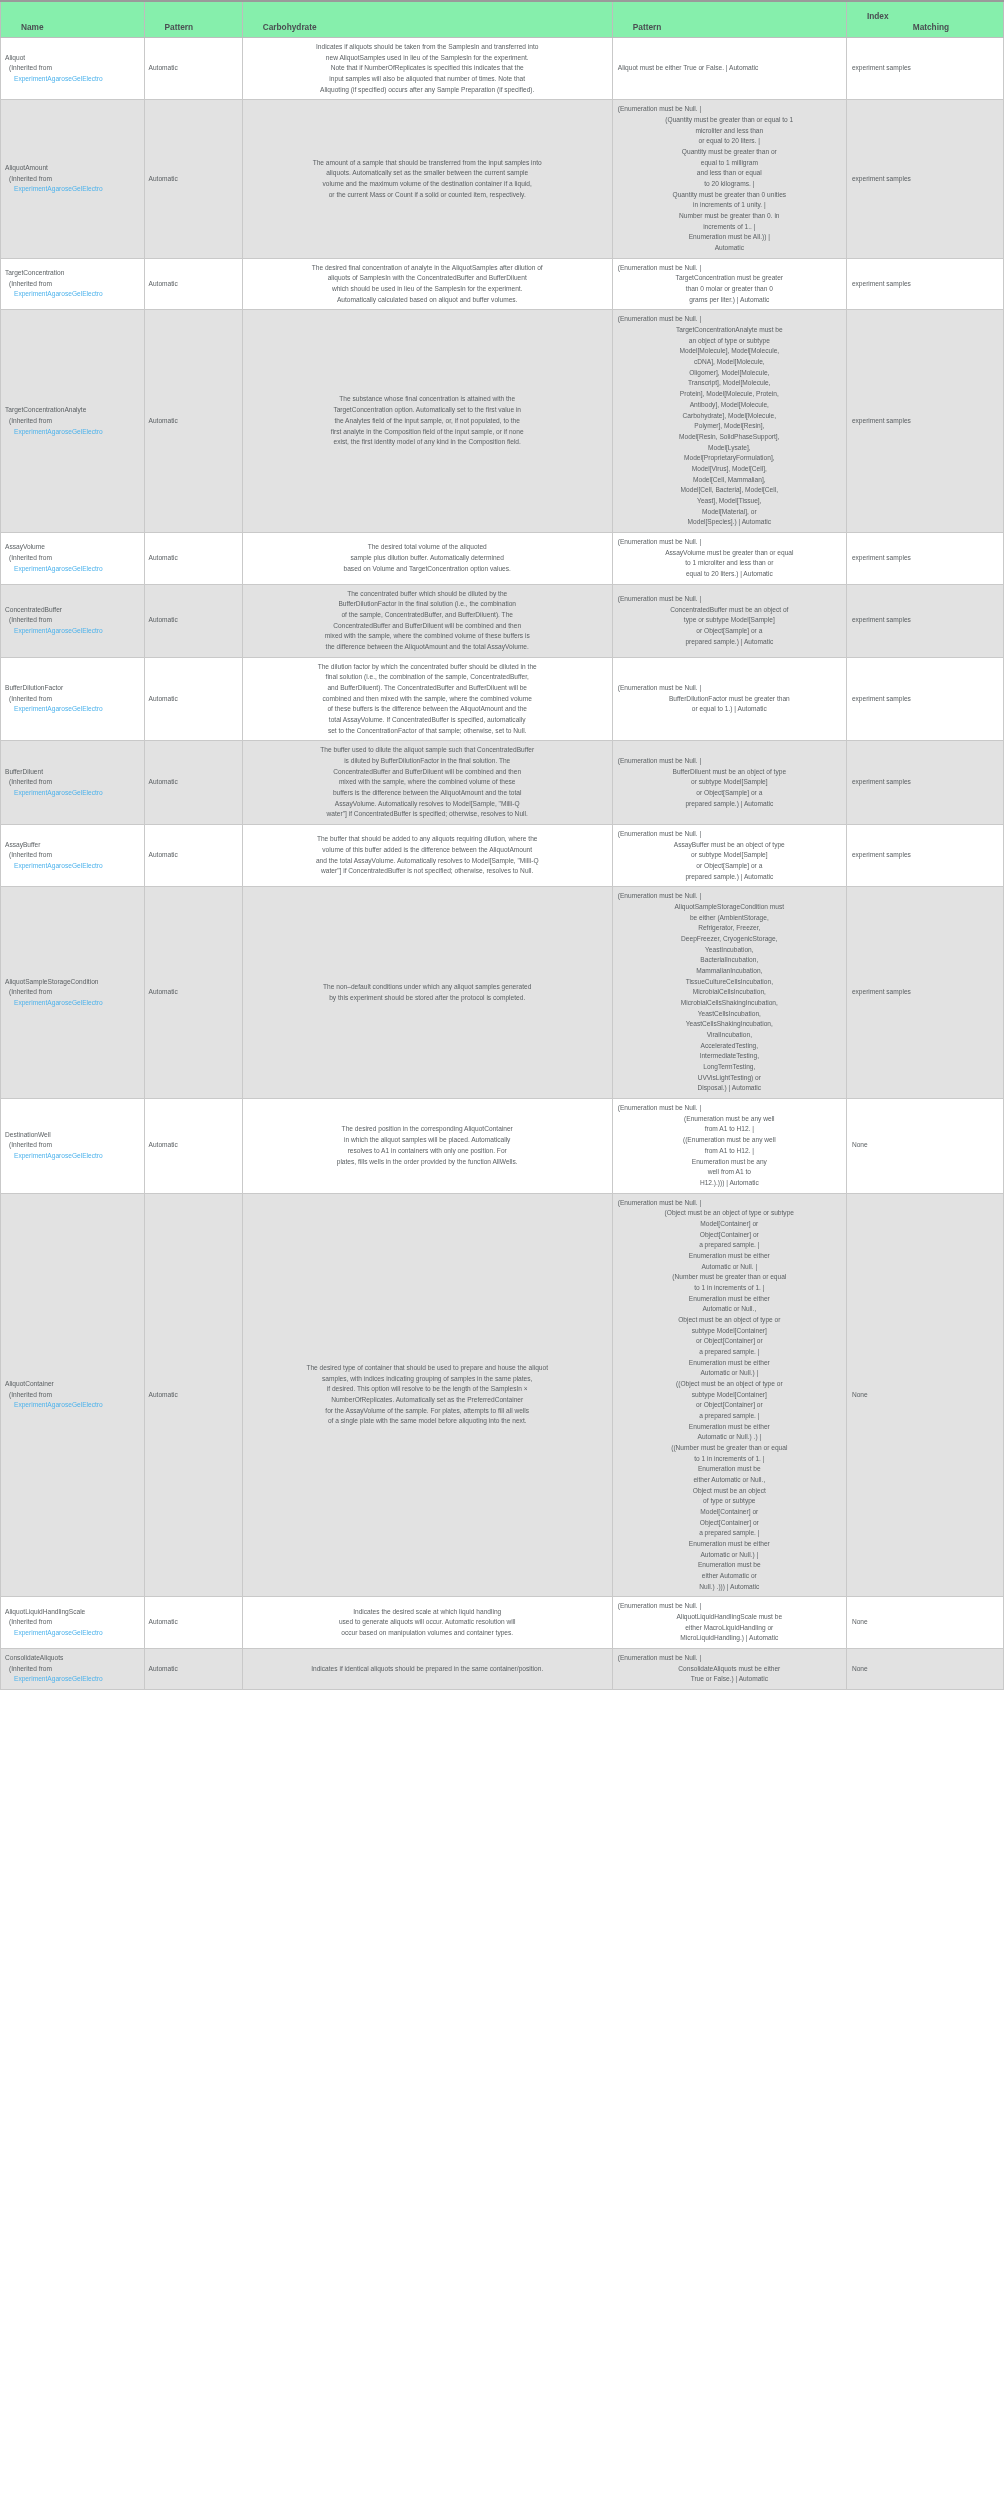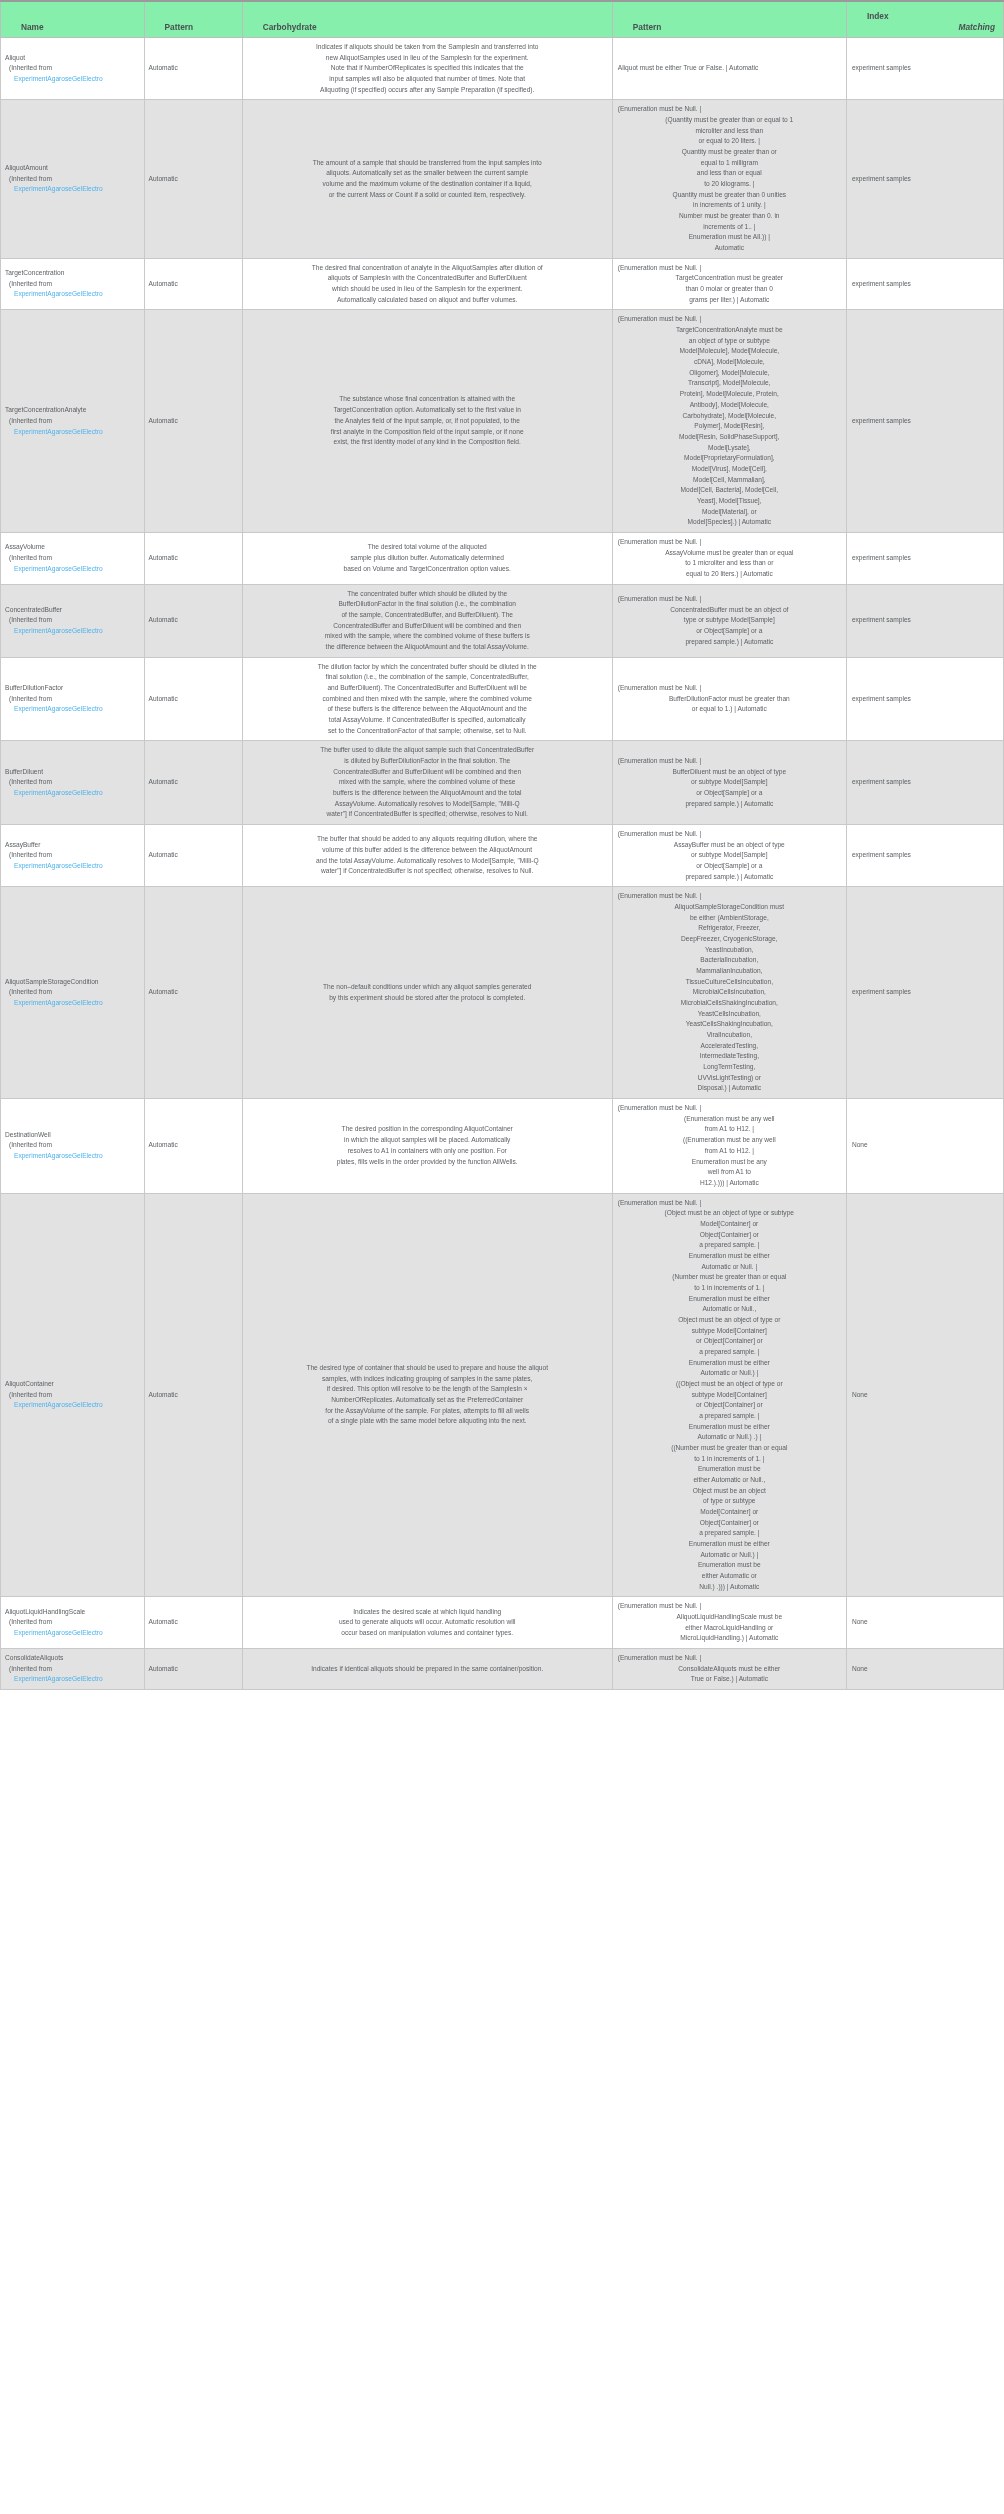--- a/index.html
+++ b/index.html
@@ -35,23 +35,22 @@
     vertical-align: bottom;
     padding: 6px 5px 5px 20px;
     height: 24px;
     line-height: 1.25;
   }
   thead th.th-index {
     text-align: left;
   }
   thead th.th-index .idx-line2 {
     display: block;
-    text-align: right;
+    text-align: center;
     padding-right: 3px;
-    font-style: italic;
   }
 
   tbody td {
     border: 1px solid #c9c9c9;
     vertical-align: middle;
     font-size: 6.6px;
     line-height: 1.62;
     padding: 4px 5px;
     color: #5a5f62;
   }

